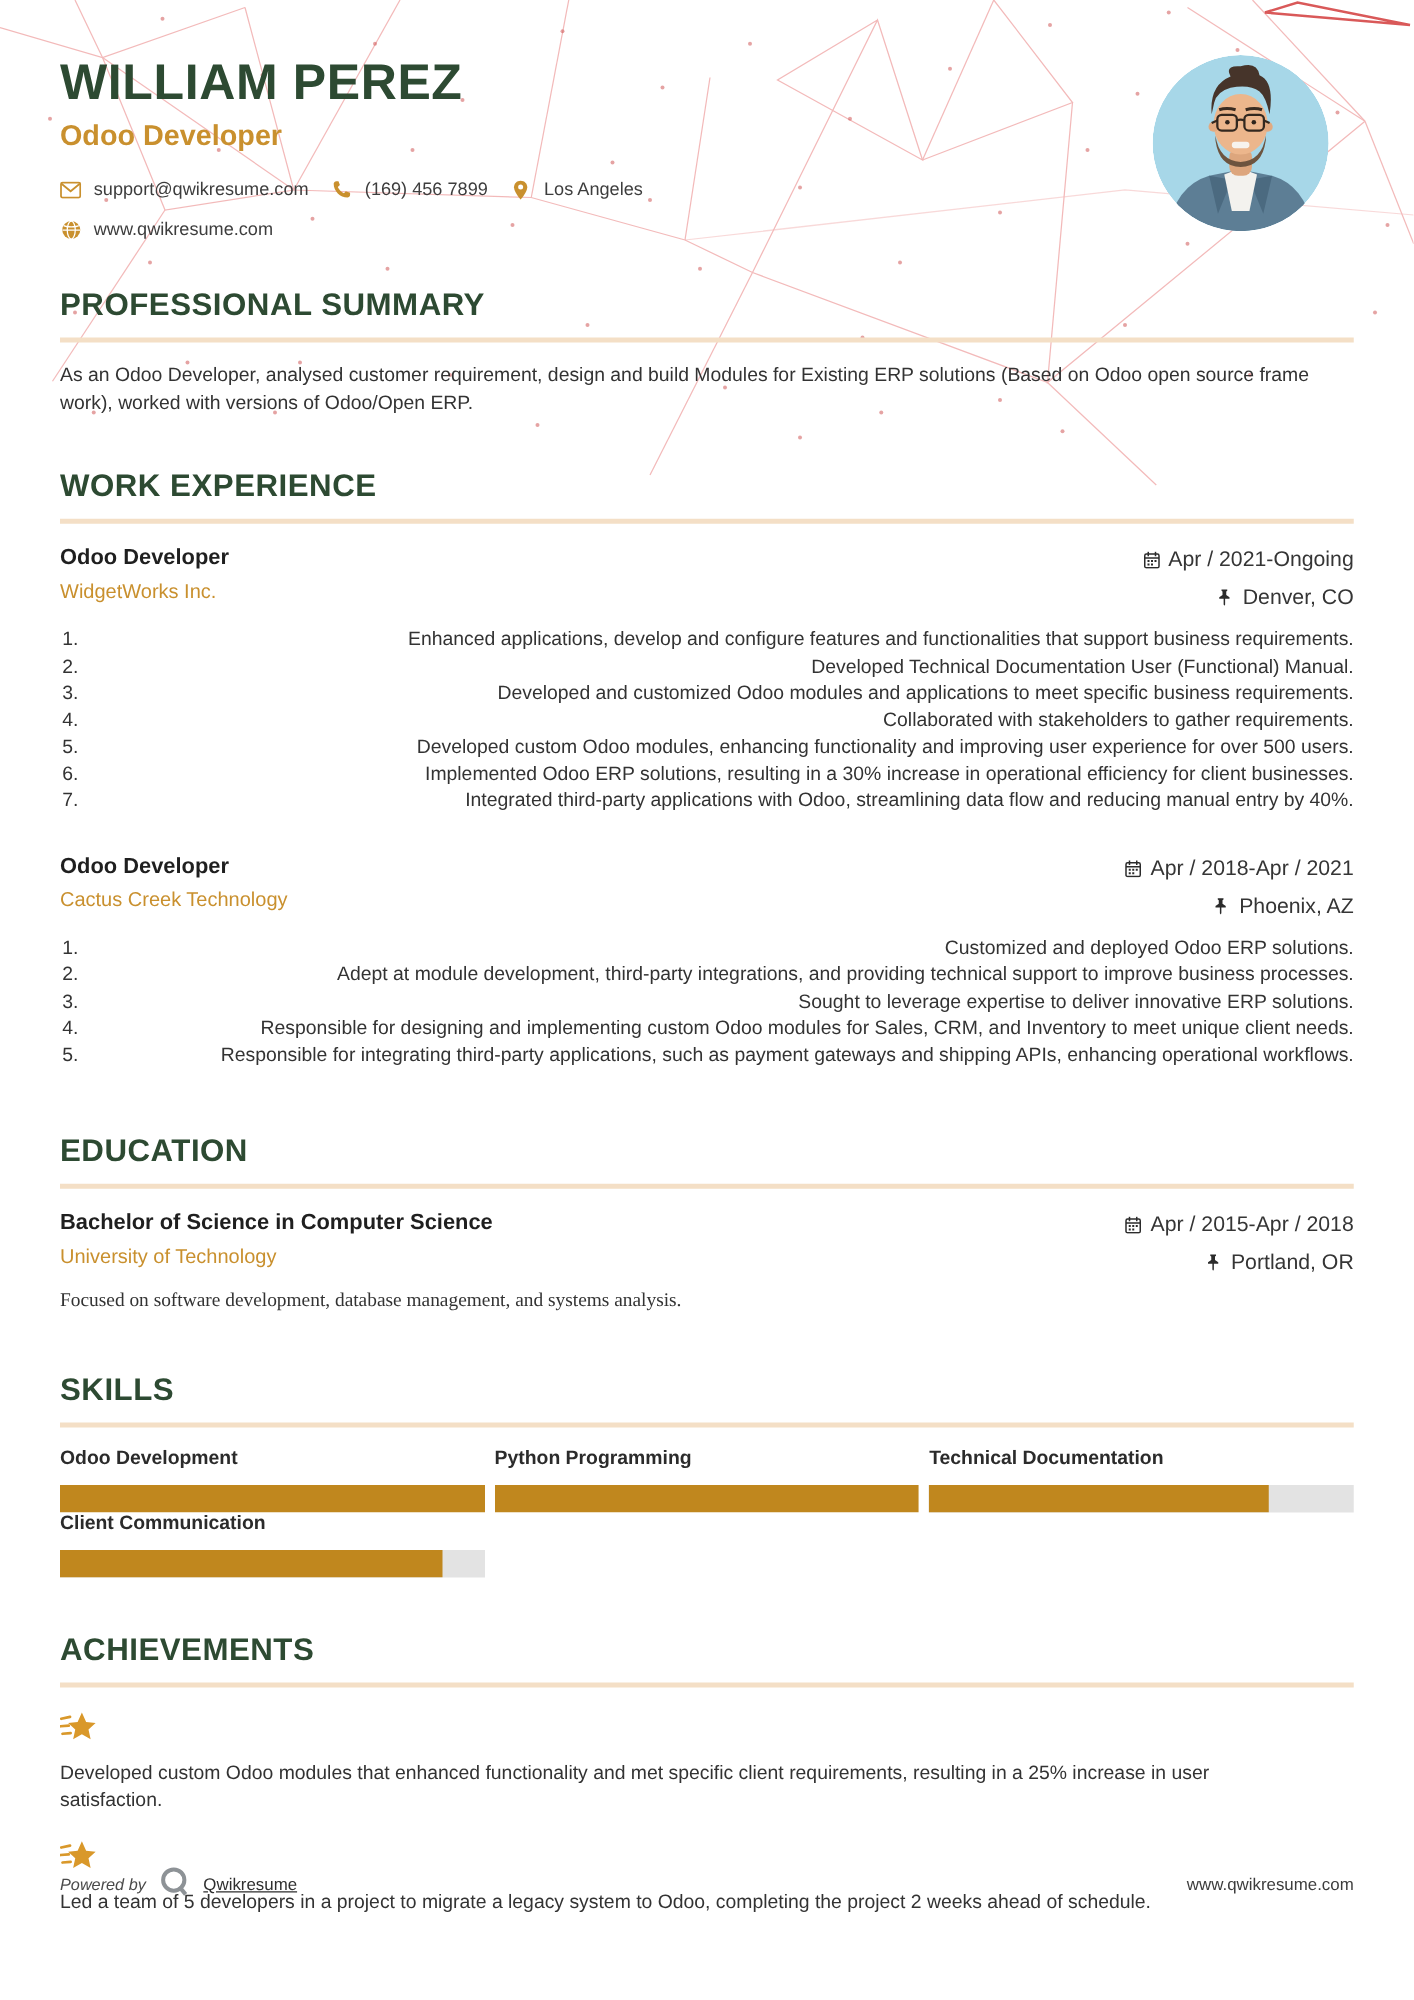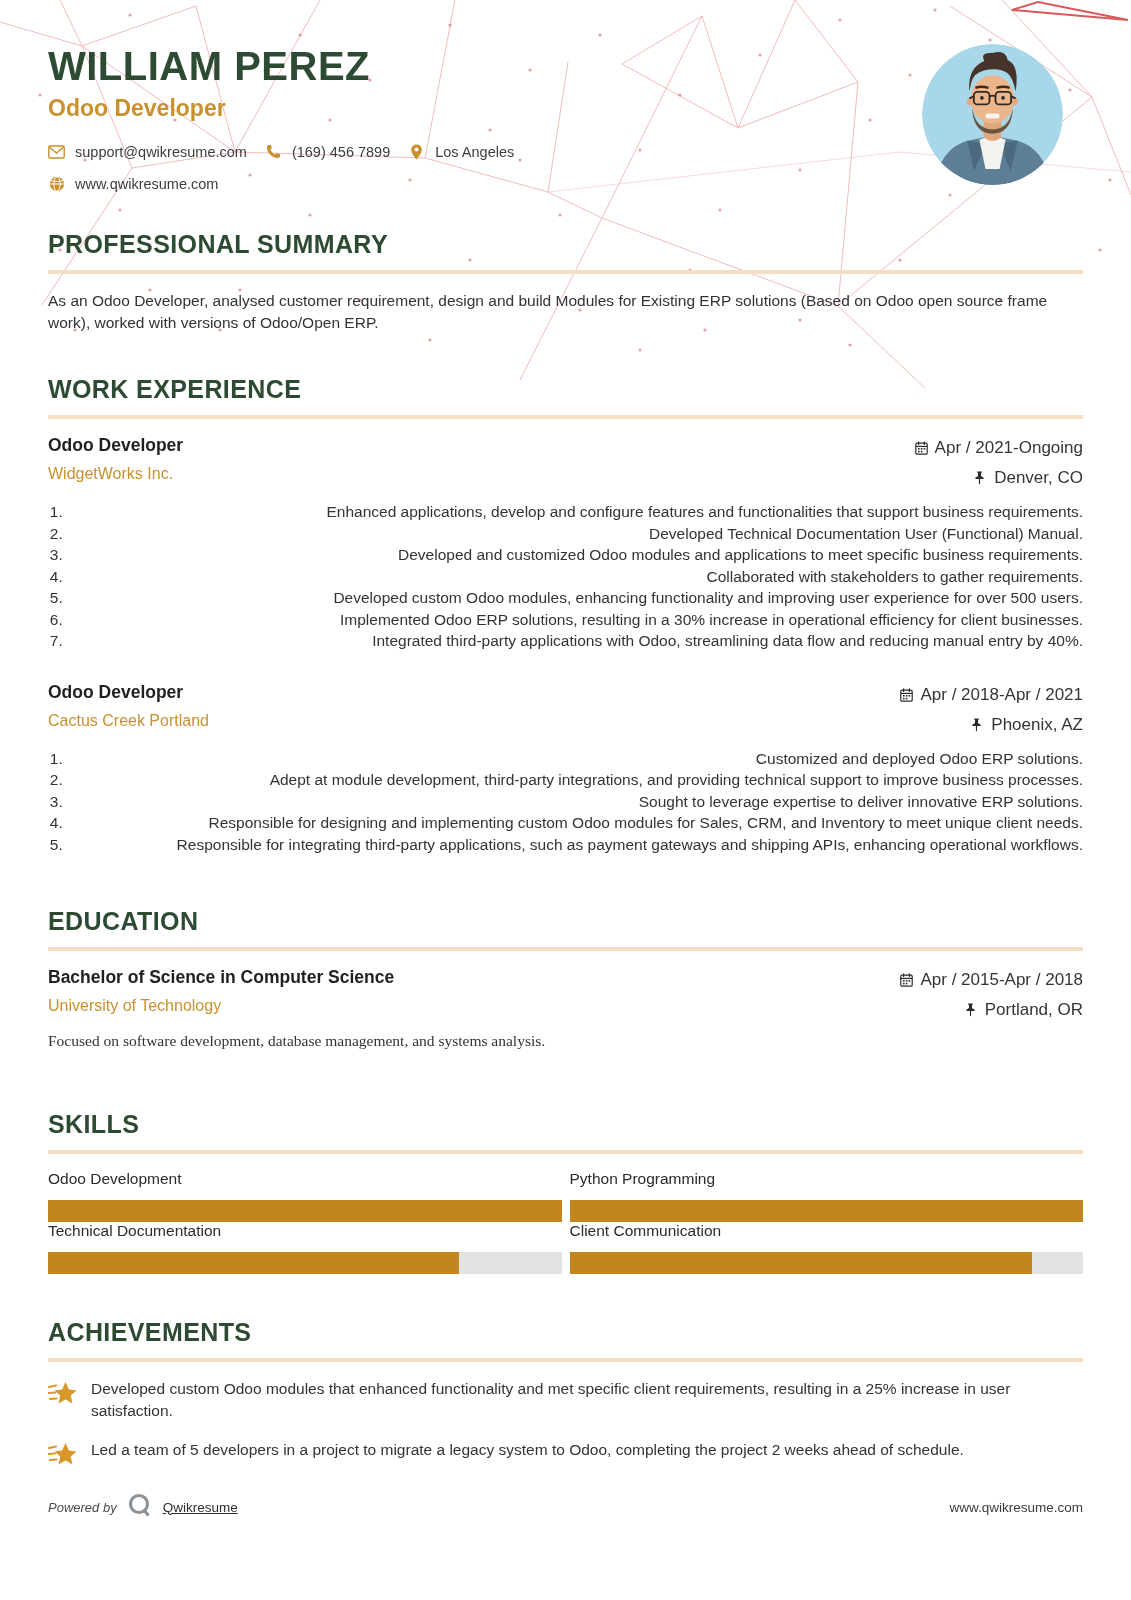--- a/index.html
+++ b/index.html
@@ -96,35 +96,36 @@
     font-size: 15.5px;
     line-height: 1.39;
     color: #333333;
     padding-left: 2px;
   }
   .edu-desc { margin-top: 12px; font-size: 15.5px; color: #333333; font-family: Liberation Serif, serif; }
 
   
   .skills-grid {
     display: grid;
-    grid-template-columns: repeat(2, 1fr);
+    grid-template-columns: repeat(3, 1fr);
     column-gap: 8px;
     margin-top: 4px;
+    font-weight: bold;
   }
   .skill-label { font-size: 15.5px; color: #2b2b2b; }
   .skill-track {
     margin-top: 12px;
     height: 22px;
     background: #e3e3e3;
     overflow: hidden;
   }
   .skill-fill { height: 100%; background: #c0871e; }
 
   
-  .achv-item { display: flex; align-items: flex-start; gap: 13px; margin-top: 4px; }
+  .achv-item { display: flex; align-items: flex-start; gap: 13px; margin-top: 4px; flex-direction: column; }
   .achv-item + .achv-item { margin-top: 17px; }
   .achv-icon { flex: 0 0 auto; width: 30px; height: 28px; margin-top: 1px; }
   .achv-text { font-size: 15.5px; line-height: 1.4; color: #333333; max-width: 960px; }
 
   
   .footer {
     position: absolute;
     left: 48px;
     right: 48px;
     top: 1492px;
@@ -362,21 +363,21 @@
           <li>Developed custom Odoo modules, enhancing functionality and improving user experience for over 500 users.</li>
           <li>Implemented Odoo ERP solutions, resulting in a 30% increase in operational efficiency for client businesses.</li>
           <li>Integrated third-party applications with Odoo, streamlining data flow and reducing manual entry by 40%.</li>
         </ol>
       </div>
 
       <div class="entry">
         <div class="entry-head">
           <div>
             <div class="entry-title">Odoo Developer</div>
-            <div class="entry-company">Cactus Creek Portland</div>
+            <div class="entry-company">Cactus Creek Technology</div>
           </div>
           <div class="entry-meta">
             <div class="meta-row">
               <span class="micon">
                 <svg width="13" height="14" viewBox="0 0 13 14">
                     <rect x="0.8" y="2.2" width="11.4" height="11" rx="1.3" fill="none" stroke="#2b2b2b" stroke-width="1.2"></rect>
                     <line x1="3.6" y1="0.4" x2="3.6" y2="4" stroke="#2b2b2b" stroke-width="1.2"></line>
                     <line x1="9.4" y1="0.4" x2="9.4" y2="4" stroke="#2b2b2b" stroke-width="1.2"></line>
                     <line x1="0.8" y1="5.4" x2="12.2" y2="5.4" stroke="#2b2b2b" stroke-width="1.2"></line>
                     <g fill="#2b2b2b">
@@ -446,21 +447,21 @@
                   </svg>
               </span>
               <span>Portland, OR</span>
             </div>
           </div>
         </div>
         <p class="edu-desc">Focused on software development, database management, and systems analysis.</p>
       </div>
     </div>
 
-    <div class="section" style="margin-top:60px;">
+    <div class="section" style="margin-top:48px;">
       <div class="section-heading">SKILLS</div>
       <div class="section-divider"></div>
 
       <div class="skills-grid">
         <div class="skill">
           <div class="skill-label">Odoo Development</div>
           <div class="skill-track">
             <div class="skill-fill" style="width: 100%;"></div>
           </div>
         </div>

